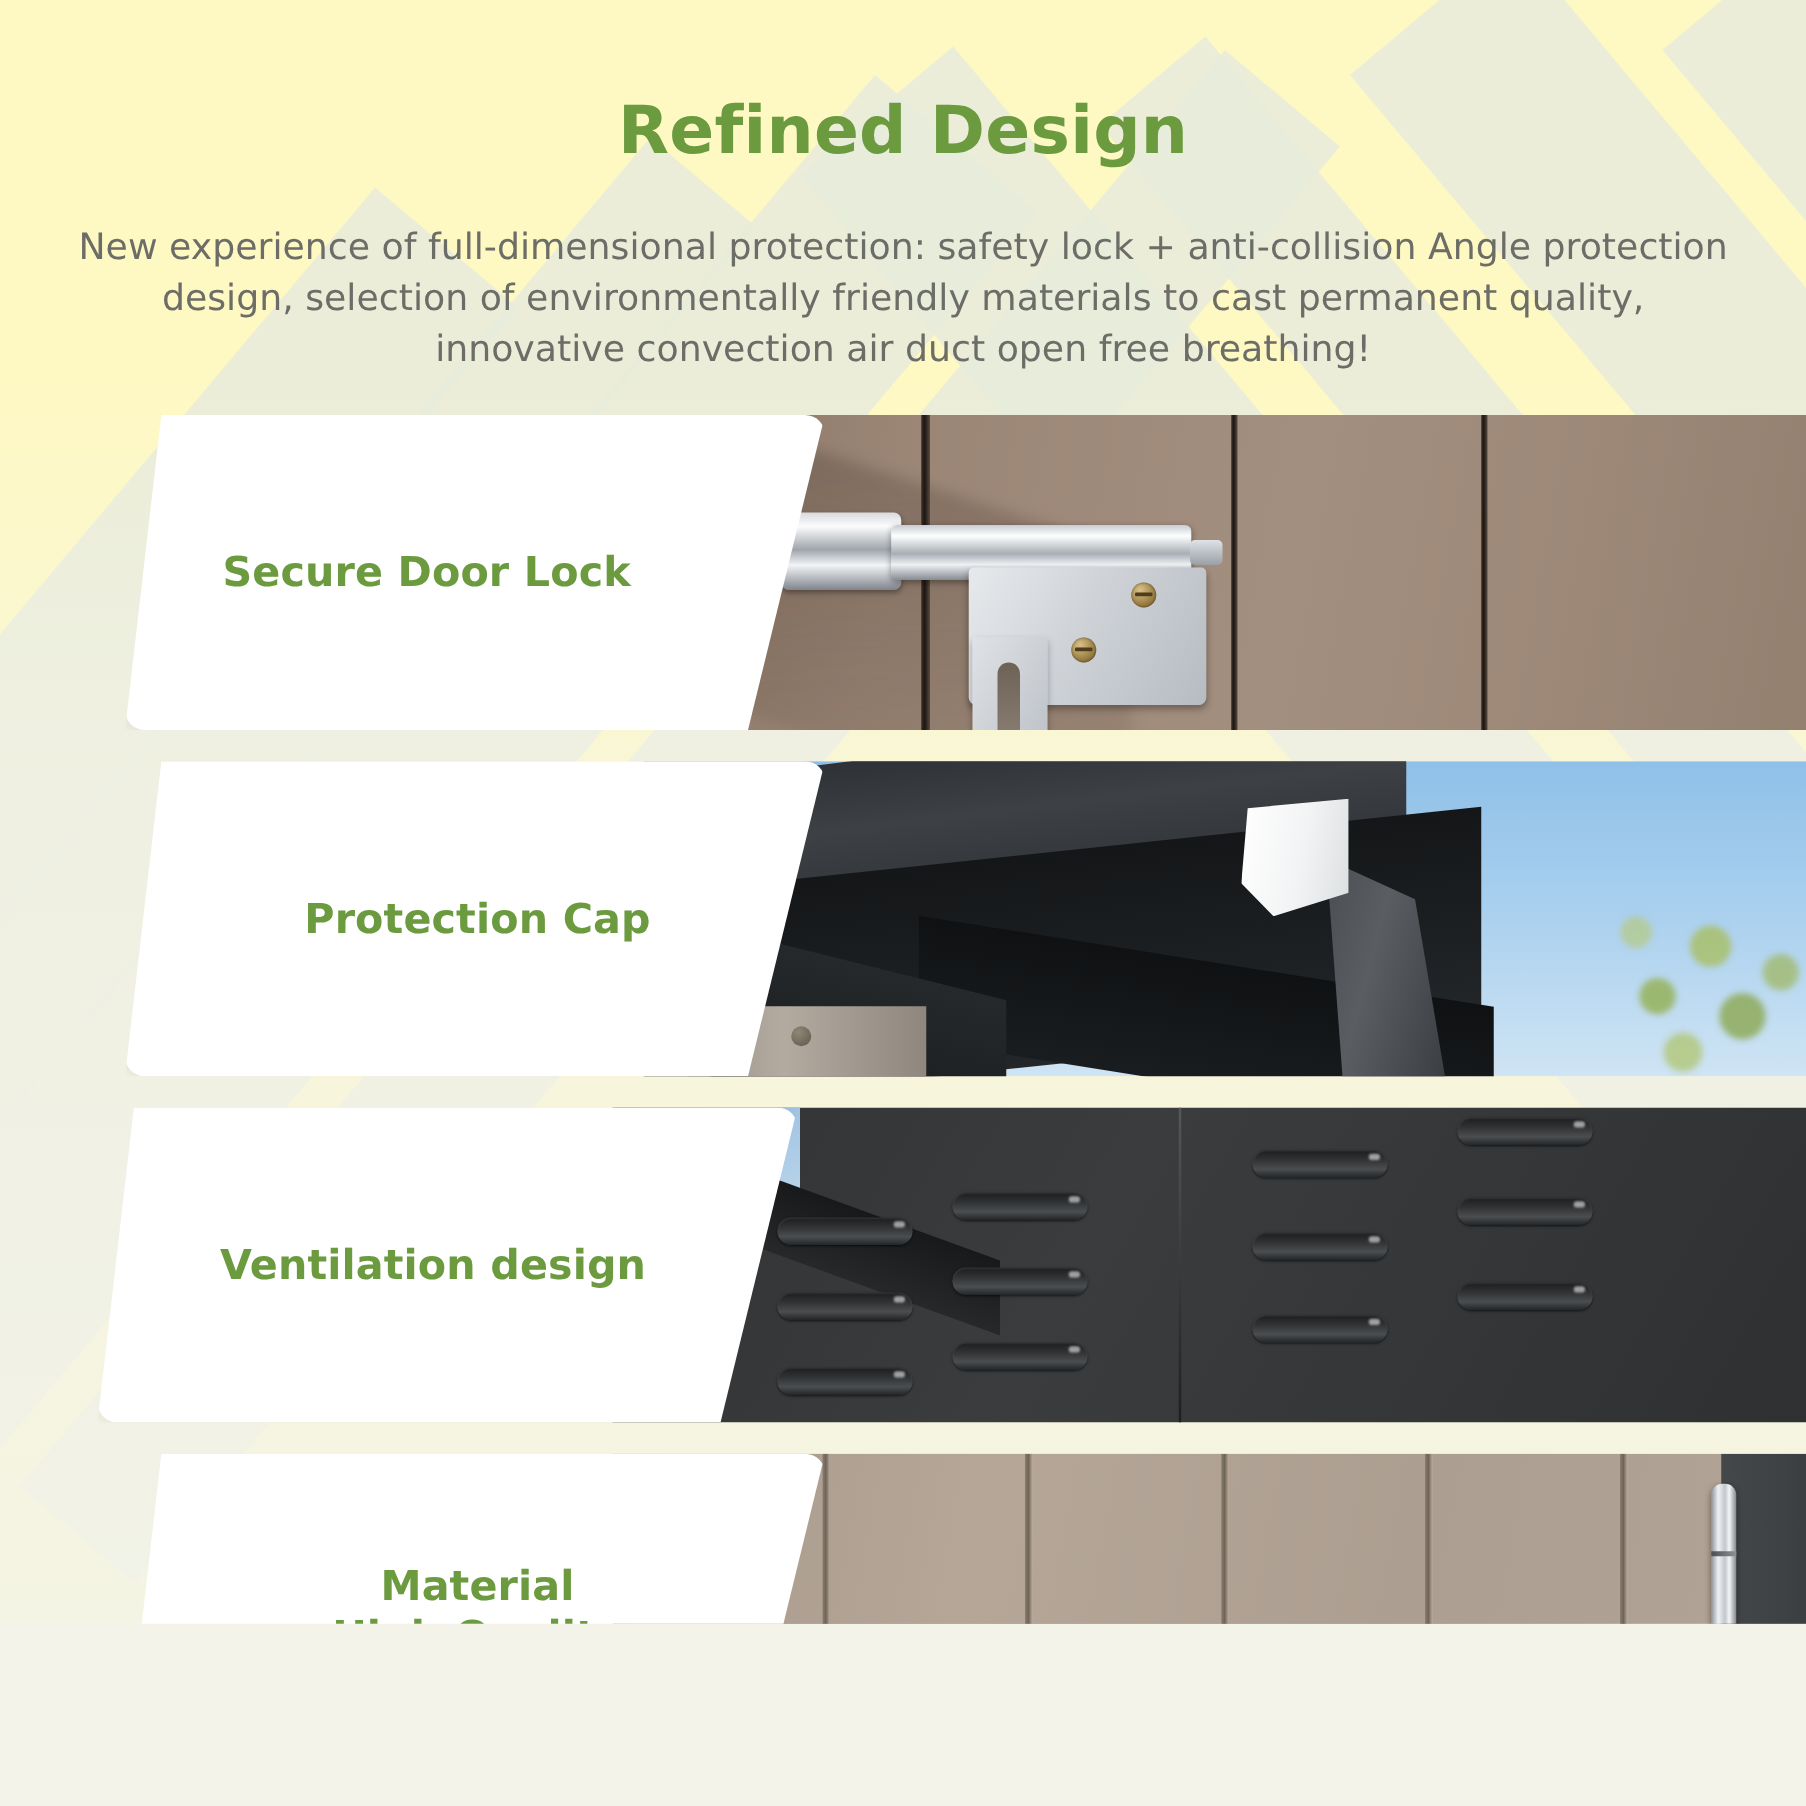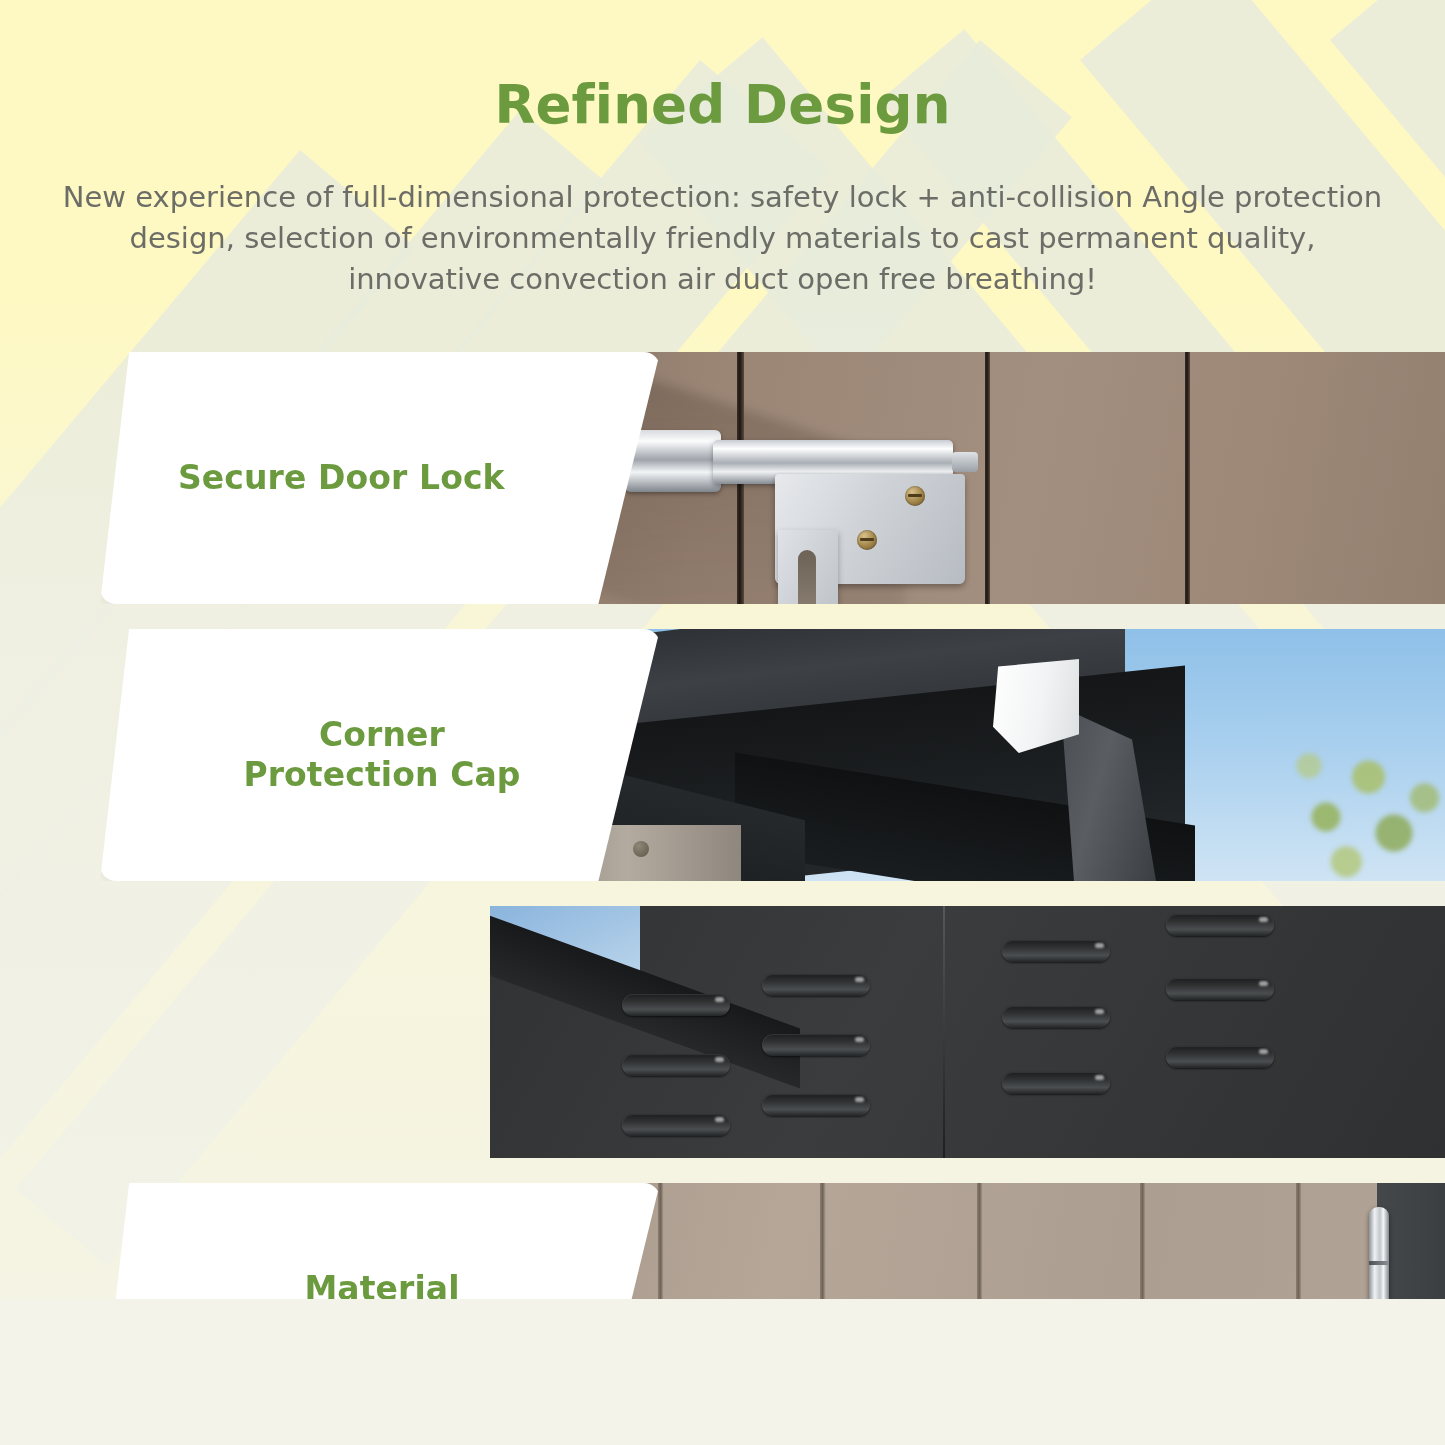--- a/index.html
+++ b/index.html
@@ -67,21 +67,21 @@
     font-size: 29px;
     line-height: 1.42;
     color: #6d6d68;
     font-weight: 400;
   }
 
   
   .rows {
     position: absolute;
     left: 0;
-    top: 352px;
+    top: 332px;
     width: 1445px;
     z-index: 4;
   }
   .row {
     position: relative;
     width: 1445px;
     height: 252px;
     margin-bottom: 25px;
     overflow: hidden;
   }
@@ -367,21 +367,20 @@
         <div class="eave-under"></div>
         <div class="eave-face"></div>
         <div class="roof-slope"></div>
         <div class="wall-panel"></div>
         <div class="wall-screw"></div>
         <div class="cap-side"></div>
         <div class="cap-white"></div>
       </div>
       <div class="card card-2">
         <div class="card-label">
-          <div>Corner</div>
           <div>Protection Cap</div>
         </div>
       </div>
     </div>
 
     <div class="row">
       <div class="photo photo-3">
         <div class="vent-bg"></div>
         <div class="vent-sky-corner"></div>
         <div class="vent-roof-edge"></div>
@@ -393,20 +392,23 @@
         <div class="louver" style="left:272px; top:128px"></div>
         <div class="louver" style="left:132px; top:208px"></div>
         <div class="louver" style="left:272px; top:188px"></div>
 
         <div class="louver" style="left:512px; top:34px"></div>
         <div class="louver" style="left:676px; top:8px"></div>
         <div class="louver" style="left:512px; top:100px"></div>
         <div class="louver" style="left:676px; top:72px"></div>
         <div class="louver" style="left:512px; top:166px"></div>
         <div class="louver" style="left:676px; top:140px"></div>
+      </div>
+      <div class="card card-3">
+        <div class="card-label">Ventilation design</div>
       </div>
     </div>
 
     <div class="row">
       <div class="photo photo-4">
         <div class="wall-bg"></div>
         <div class="wall-groove" style="left:168px"></div>
         <div class="wall-groove" style="left:330px"></div>
         <div class="wall-groove" style="left:487px"></div>
         <div class="wall-groove" style="left:650px"></div>

